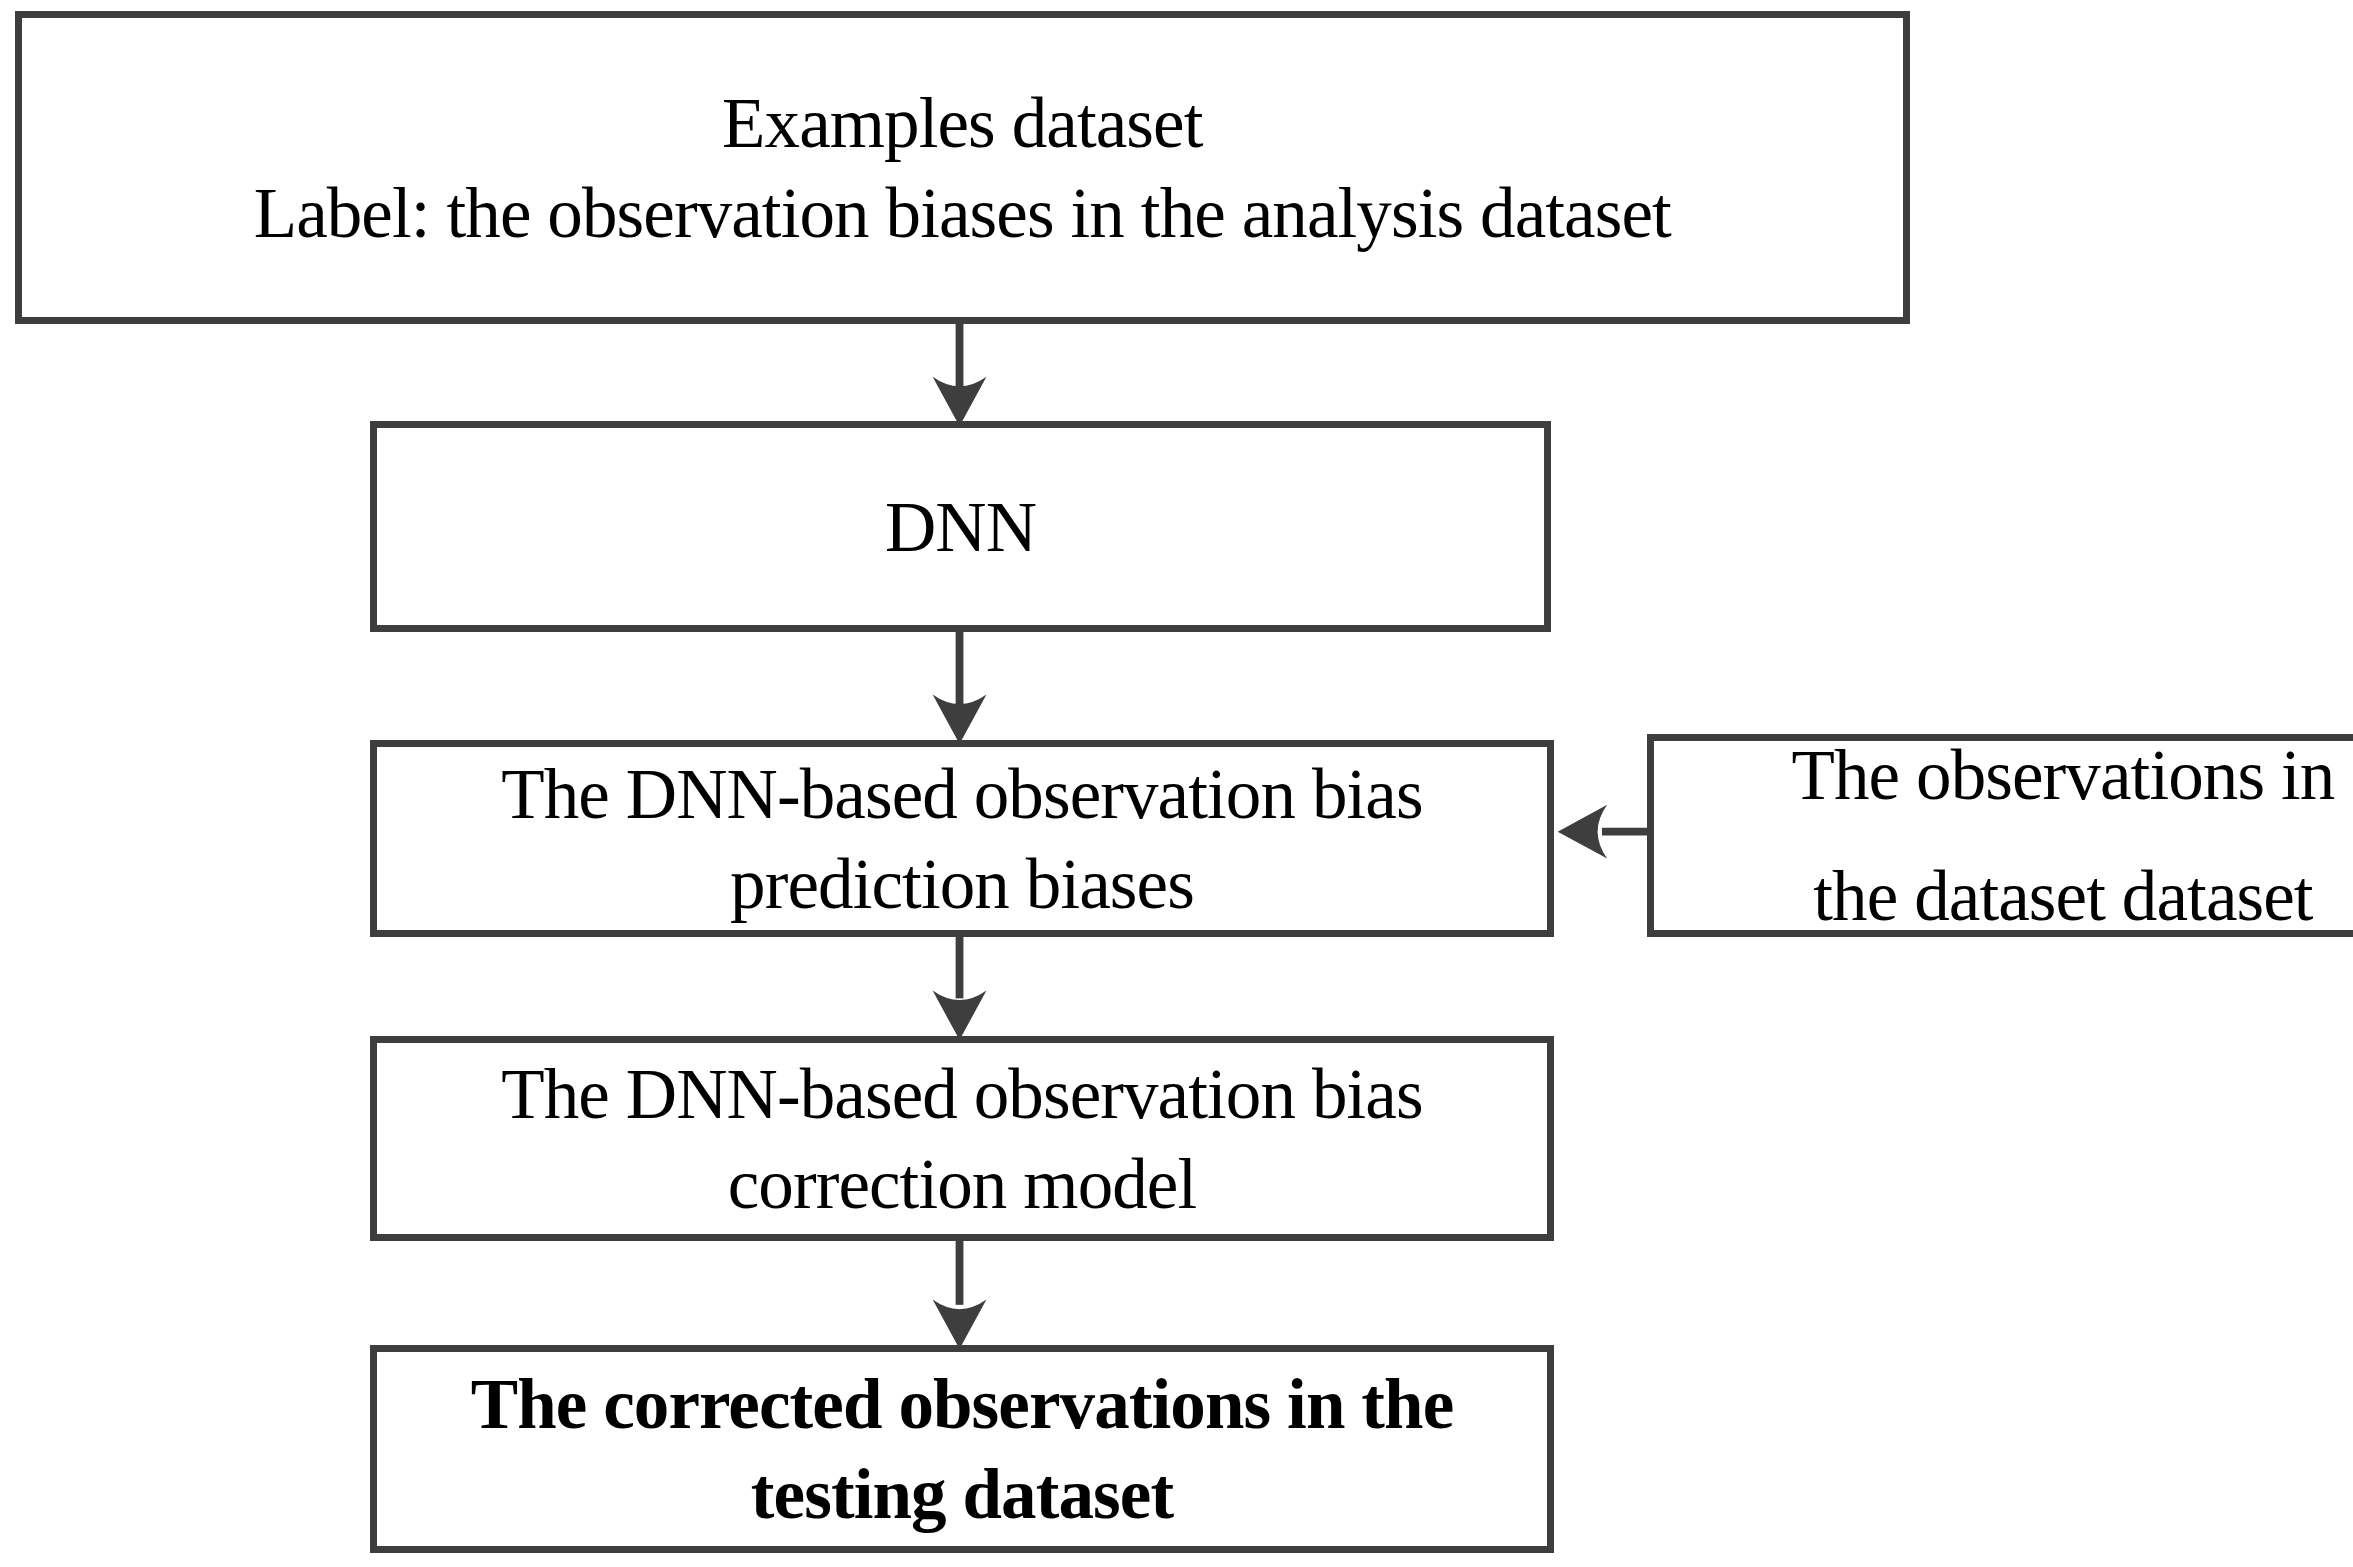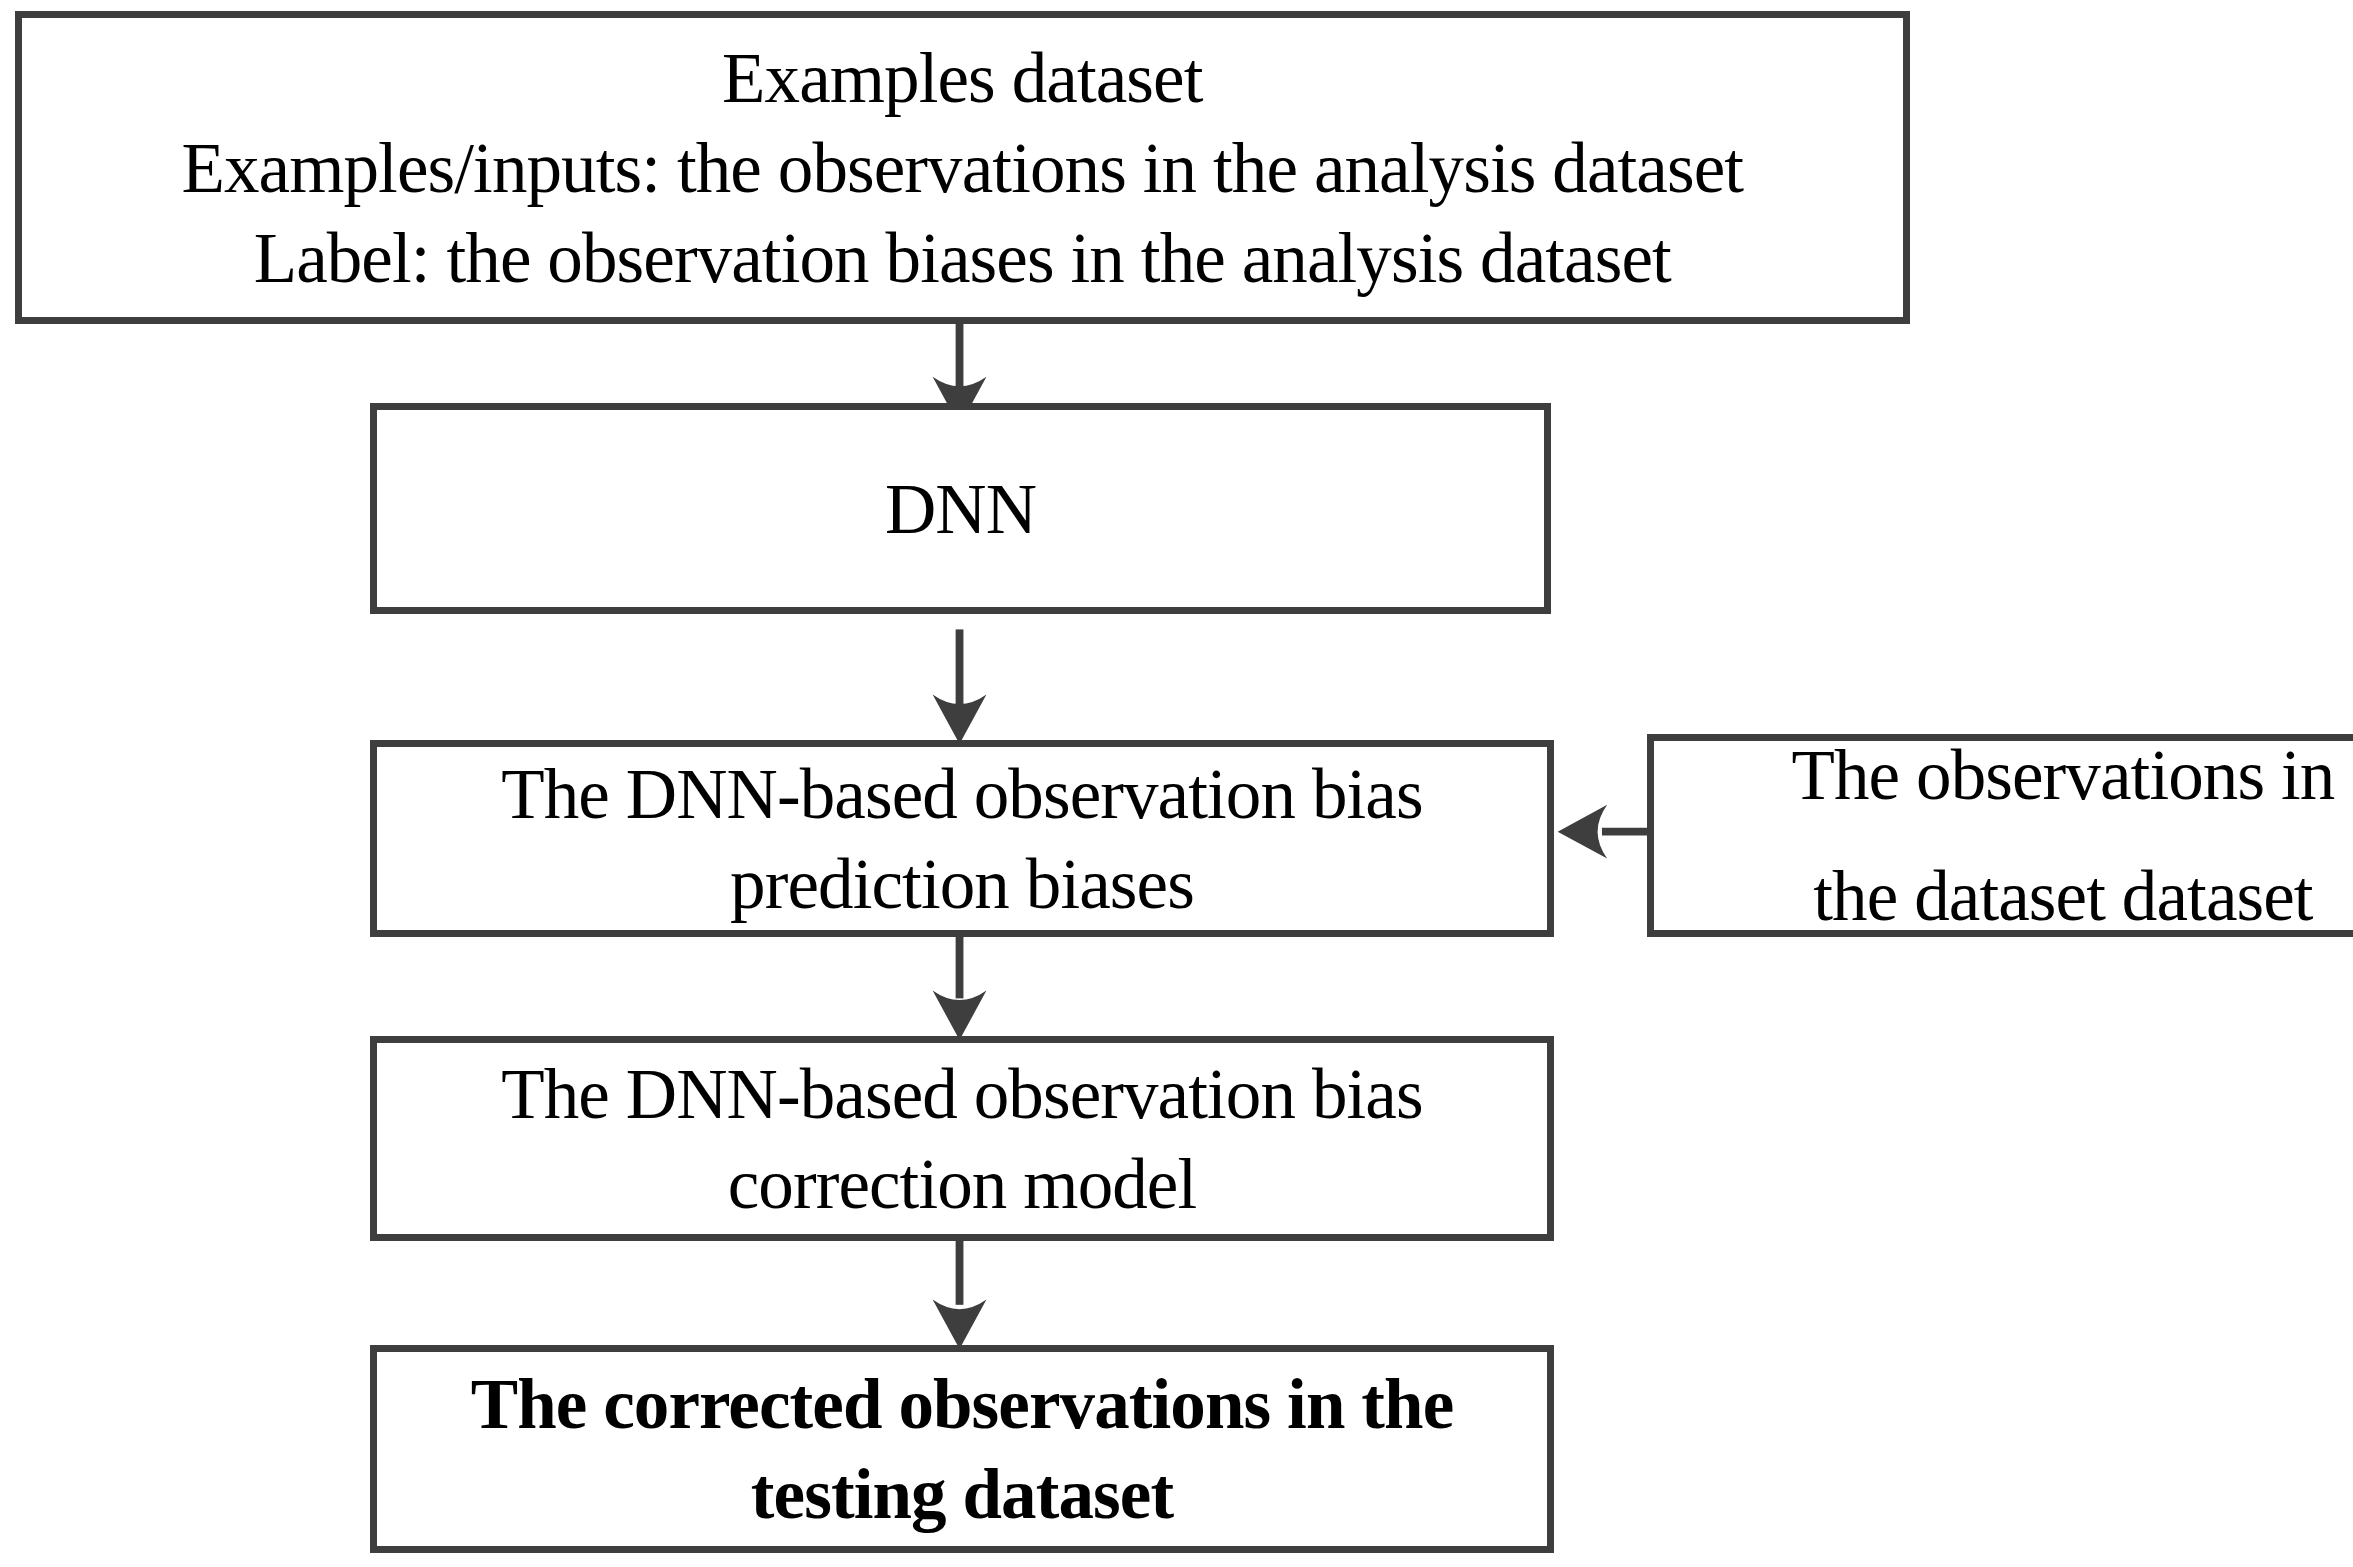--- a/index.html
+++ b/index.html
@@ -30,21 +30,21 @@
     text-align: center;
   }
   .box .line {
     display: block;
     font-size: 71px;
     line-height: 90px;
     letter-spacing: -0.9px;
     white-space: nowrap;
   }
   .box-training   { left: 14.8px;   top: 11.3px;   width: 1895px; height: 313px; }
-  .box-dnn        { left: 370px;  top: 403px;  width: 1181px; height: 211px; }
+  .box-dnn        { left: 370px;  top: 421px;  width: 1181px; height: 211px; }
   .box-prediction { left: 370px;  top: 740px;  width: 1184px; height: 197px; }
   .box-testing    { left: 1647px; top: 734px;  width: 832px;  height: 203px; gap: 31px; }
   .box-correction { left: 370px;  top: 1036px; width: 1184px; height: 205px; }
   .box-corrected  { left: 370px;  top: 1345px; width: 1184px; height: 208px; font-weight: bold; }
 </style>
 </head>
 <body>
 
 <div class="canvas">
 
@@ -66,21 +66,20 @@
       <path d="M1074,1497 Q1105,1519 1136,1497 L1105,1554 Z" fill="#3e3e3e"></path>
     </g>
     <g>
       <line x1="1899" y1="958" x2="1845" y2="958" stroke="#3e3e3e" stroke-width="9"></line>
       <path d="M1851,927 Q1829,958 1851,989 L1794,958 Z" fill="#3e3e3e"></path>
     </g>
   </svg>
 
   <div class="box box-training">
     <span class="line">Examples dataset</span>
-    <span class="line">Examples/inputs: the observations in the analysis dataset</span>
     <span class="line">Label: the observation biases in the analysis dataset</span>
   </div>
 
   <div class="box box-dnn">
     <span class="line">DNN</span>
   </div>
 
   <div class="box box-prediction">
     <span class="line">The DNN-based observation bias</span>
     <span class="line">prediction biases</span>

